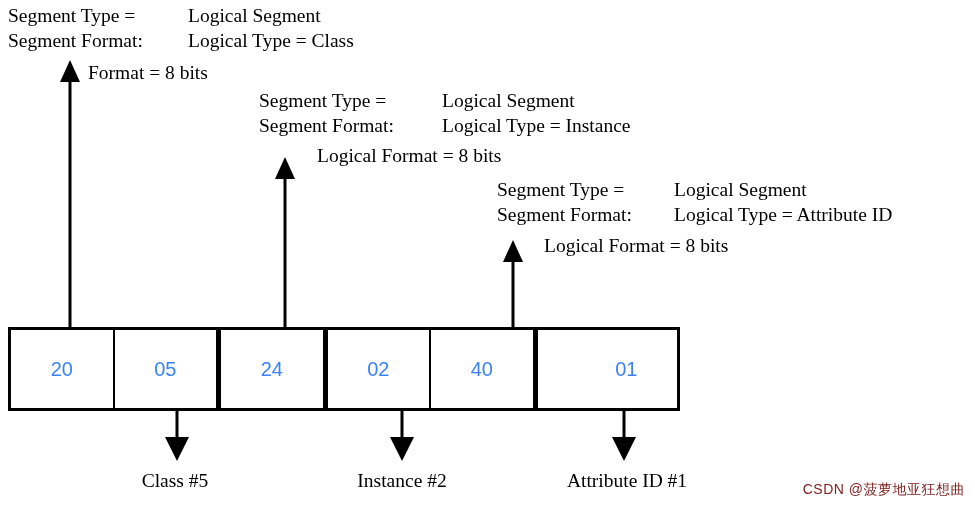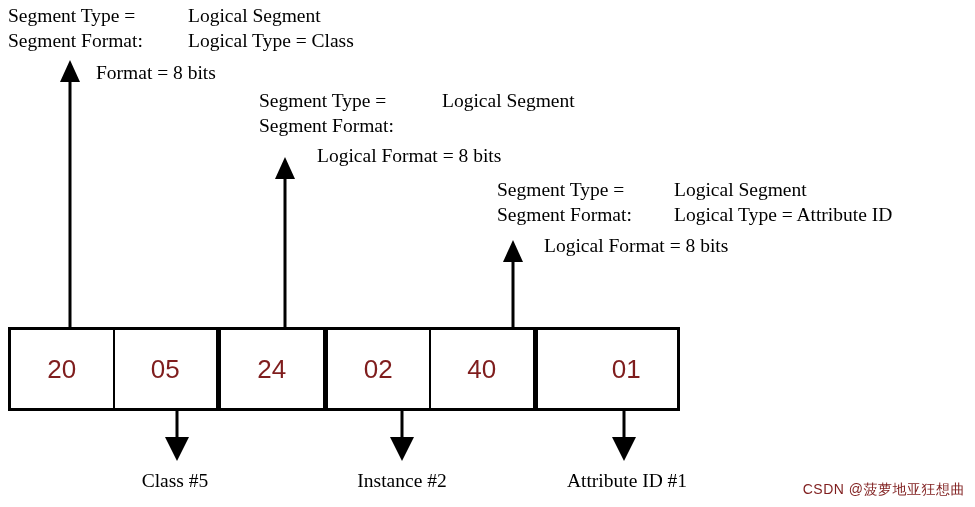--- a/index.html
+++ b/index.html
@@ -56,22 +56,22 @@
     border: 3px solid #000000;
     display: flex;
   }
   .cell {
     flex: 1 1 0;
     position: relative;
     display: flex;
     align-items: center;
     justify-content: center;
     font-family: "Liberation Sans", "DejaVu Sans", sans-serif;
-    font-size: 26px;
-    color: #7f1d1d;
+    font-size: 20px;
+    color: #3b82f6;
     box-sizing: border-box;
     border-right: 2px solid #000000;
   }
   .cell.last { border-right: none; margin-left: 38px; }
   .cell.thick-right { border-right: 5px solid #000000; }
 
   
   .arrow-up, .arrow-down {
     position: absolute;
   }
@@ -134,31 +134,32 @@
   <div class="annot b1" style="left:8px; top:3px;">
     <div class="row">
       <span class="lbl">Segment Type =</span>
       <span class="val">Logical Segment</span>
     </div>
     <div class="row">
       <span class="lbl">Segment Format:</span>
       <span class="val">Logical Type = Class</span>
     </div>
   </div>
-  <div class="annot" style="left:88px; top:60px;margin-left:8px;">
+  <div class="annot" style="left:88px; top:60px;">
     <span class="line3">Format = 8 bits</span>
   </div>
 
   <div class="annot b2" style="left:259px; top:88px;">
     <div class="row">
       <span class="lbl">Segment Type =</span>
       <span class="val">Logical Segment</span>
     </div>
     <div class="row">
       <span class="lbl">Segment Format:</span>
+      <span class="val">Logical Type = Instance</span>
     </div>
   </div>
   <div class="annot" style="left:317px; top:143px;">
     <span class="line3">Logical Format = 8 bits</span>
   </div>
 
   <div class="annot b3" style="left:497px; top:177px;">
     <div class="row">
       <span class="lbl">Segment Type =</span>
       <span class="val">Logical Segment</span>

